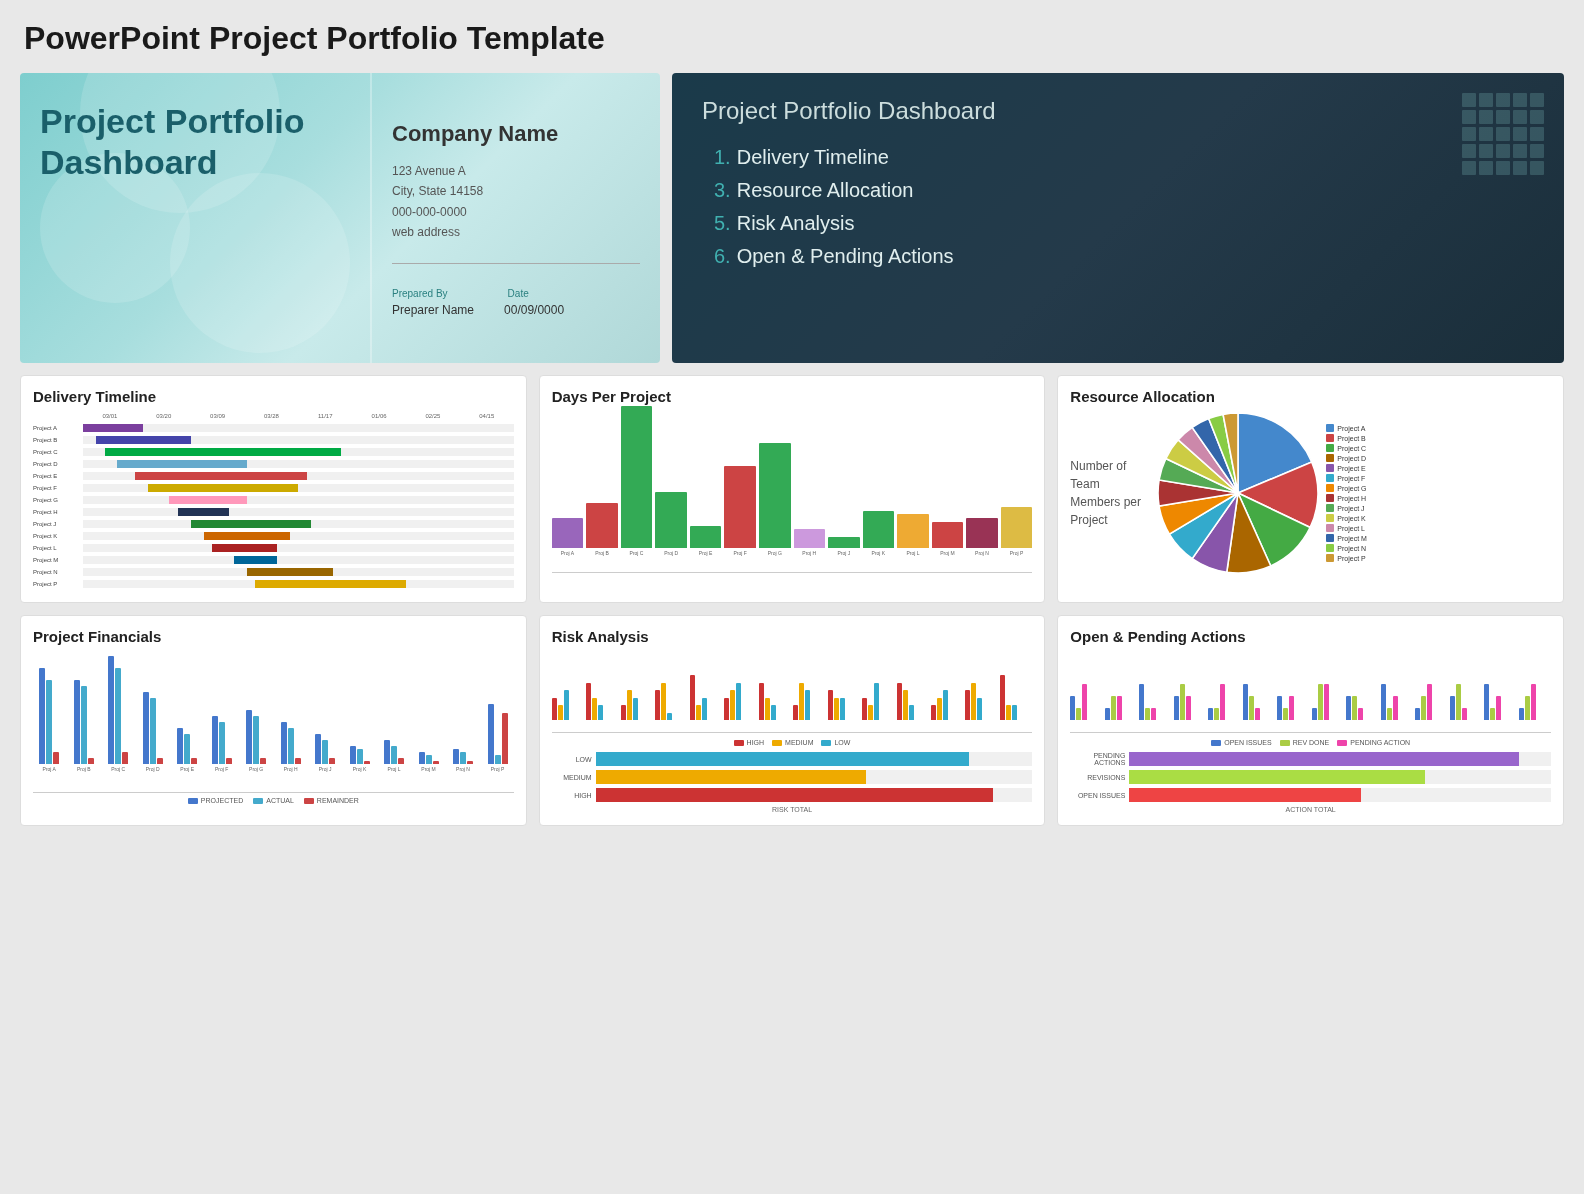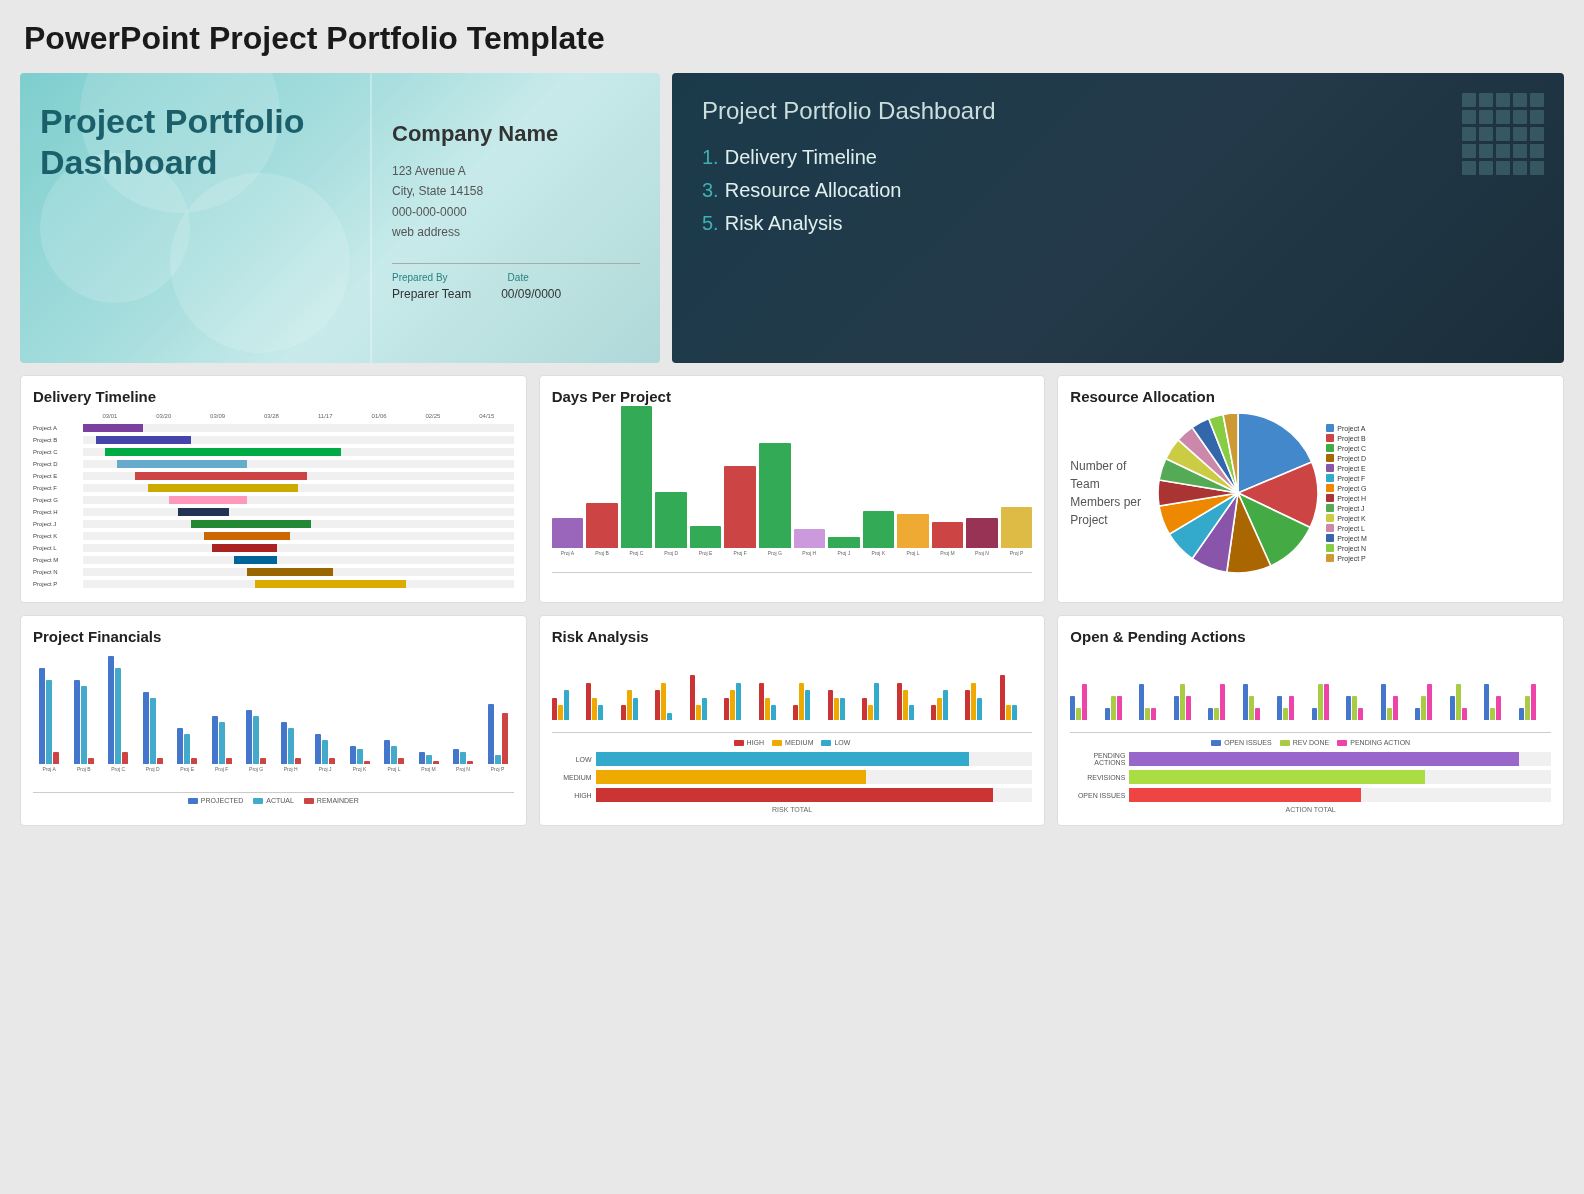--- a/index.html
+++ b/index.html
@@ -70,21 +70,21 @@
       margin-bottom: 14px;
     }
     .company-details {
       font-size: 12px;
       color: #555;
       line-height: 1.7;
       margin-bottom: 20px;
     }
     .prepared-section {
       border-top: 1px solid #aaa;
-      padding-top: 8px;
+      padding-top: 24px;
       text-align: right;
     }
     .prepared-labels {
       display: flex;
       gap: 60px;
       font-size: 10px;
       color: #2a8080;
       margin-bottom: 4px;
     }
     .prepared-values {
@@ -119,20 +119,21 @@
       overflow: hidden;
     }
     .slide-right-title {
       font-size: 24px;
       color: #ccdddd;
       margin-bottom: 16px;
     }
     .toc-list {
       list-style: none;
       padding: 0;
+      margin-left: 12px;
     }
     .toc-item {
       font-size: 20px;
       color: #e0eeee;
       padding: 5px 0;
       font-weight: 500;
     }
     .toc-number {
       color: #40b0b0;
       margin-right: 6px;
@@ -392,21 +393,21 @@
         <div>City, State  14158</div>
         <div>000-000-0000</div>
         <div>web address</div>
       </div>
       <div class="prepared-section">
         <div class="prepared-labels">
           <span>Prepared By</span>
           <span>Date</span>
         </div>
         <div class="prepared-values">
-          <span>Preparer Team</span>
+          <span>Preparer Name</span>
           <span>00/09/0000</span>
         </div>
       </div>
     </div>
   </div>
 
   <div class="slide-right">
     <div class="deco-icons">
       <div class="deco-grid">
         <div class="deco-cell"></div>
@@ -434,20 +435,21 @@
           <div class="deco-cell"></div>
           <div class="deco-cell"></div>
           <div class="deco-cell"></div>
       </div>
     </div>
     <div class="slide-right-title">Project Portfolio Dashboard</div>
     <ul class="toc-list" id="toc-list">
         <li class="toc-item"><span class="toc-number">1.</span><span>Delivery Timeline</span></li>
         <li class="toc-item"><span class="toc-number">3.</span><span>Resource Allocation</span></li>
         <li class="toc-item"><span class="toc-number">5.</span><span>Risk Analysis</span></li>
+        <li class="toc-item"><span class="toc-number">6.</span><span>Open &amp; Pending Actions</span></li>
       </ul>
   </div>
 </div>
 
 <div class="charts-row">
 
   <div class="chart-panel">
     <div class="chart-title">Delivery Timeline</div>
     <div class="gantt-container" id="gantt-chart">
         <div class="gantt-header">

